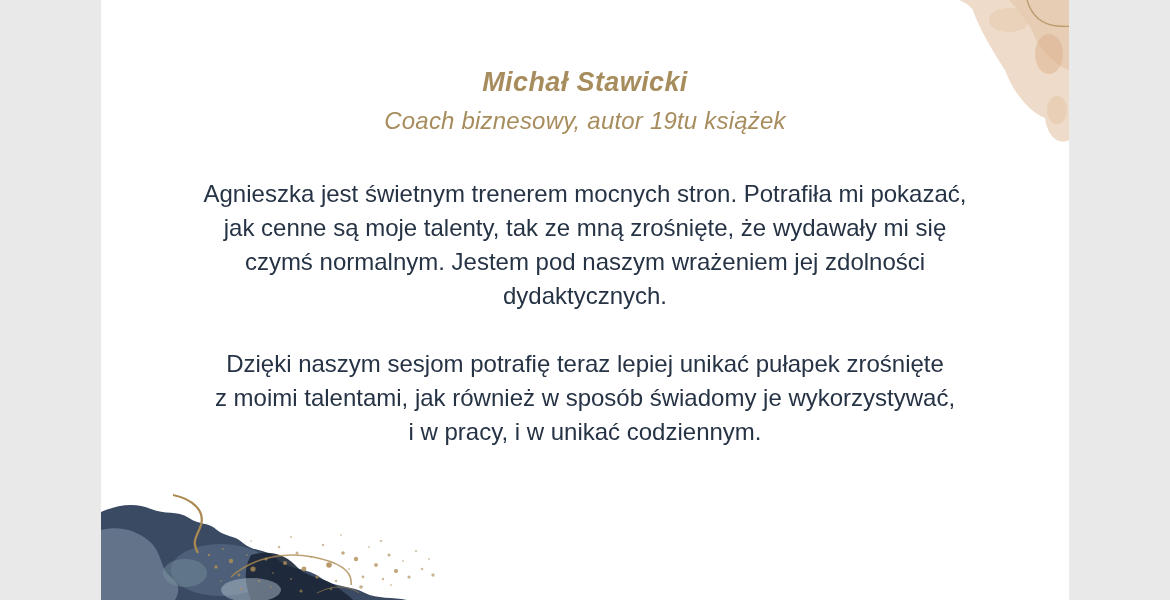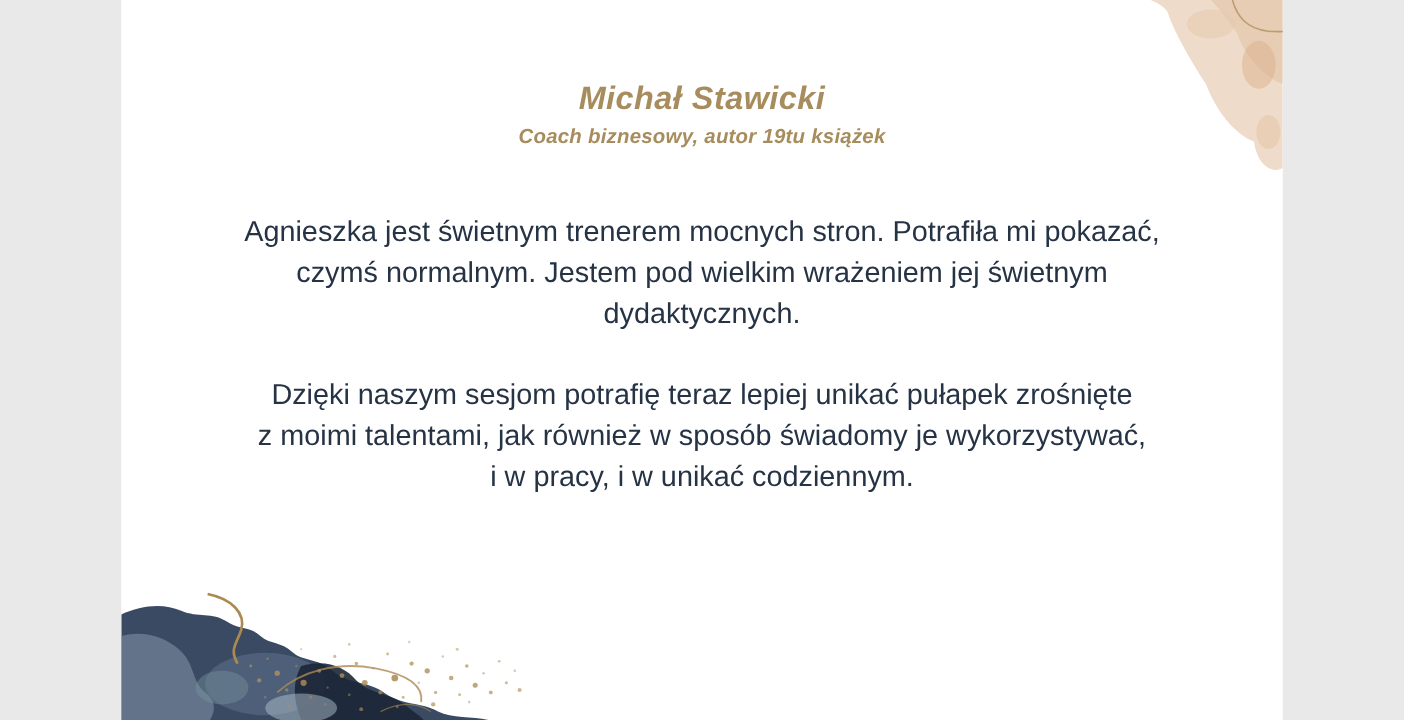--- a/index.html
+++ b/index.html
@@ -3,21 +3,21 @@
 <meta charset="utf-8">
 <style>
   html,body{margin:0;padding:0;background:#e9e9e9;}
   .canvas{
     position:relative;width:968px;height:600px;background:#ffffff;
     overflow:hidden;font-family:"Liberation Sans",sans-serif;margin:0 auto;
   }
   
   .header{position:absolute;left:0;right:0;top:66px;text-align:center;color:#a78d5d;}
   .name{font-size:27px;line-height:33px;font-weight:700;font-style:italic;letter-spacing:.4px;}
-  .subtitle{font-size:17px;line-height:24px;font-weight:700;font-style:italic;margin-top:3px;letter-spacing:.2px;}
+  .subtitle{font-size:24px;line-height:24px;font-weight:400;font-style:italic;margin-top:10px;letter-spacing:.2px;}
   
   .quote{position:absolute;left:0;right:0;top:177px;text-align:center;color:#263345;}
   .quote .line{font-size:24px;line-height:34px;white-space:nowrap;}
   .para2{margin-top:34px;}
   
   .corner-wash{position:absolute;right:0;top:0;width:180px;height:150px;}
   .gold-curve{position:absolute;left:860px;top:0;width:170px;height:40px;}
   .portrait{position:absolute;left:990px;top:13px;width:172px;height:172px;border-radius:50%;}
   .splash{position:absolute;left:0;top:485px;width:340px;height:115px;}
   .logo{position:absolute;left:1062px;top:494px;width:96px;height:92px;}
@@ -83,21 +83,22 @@
   </svg>
 
   <div class="header">
     <div class="name">Michał Stawicki</div>
     <div class="subtitle">Coach biznesowy, autor 19tu książek</div>
   </div>
 
   <div class="quote">
     <div class="para1">
       <div class="line">Agnieszka jest świetnym trenerem mocnych stron. Potrafiła mi pokazać,</div>
-      <div class="line">czymś normalnym. Jestem pod wielkim wrażeniem jej świetnym</div>
+      <div class="line">jak cenne są moje talenty, tak ze mną zrośnięte, że wydawały mi się</div>
+      <div class="line">czymś normalnym. Jestem pod naszym wrażeniem jej zdolności</div>
       <div class="line">dydaktycznych.</div>
     </div>
     <div class="para2">
       <div class="line">Dzięki naszym sesjom potrafię teraz lepiej unikać pułapek zrośnięte</div>
       <div class="line">z moimi talentami, jak również w sposób świadomy je wykorzystywać,</div>
       <div class="line">i w pracy, i w unikać codziennym.</div>
     </div>
   </div>
 
   <svg class="splash" viewBox="0 0 340 115" aria-hidden="true">

